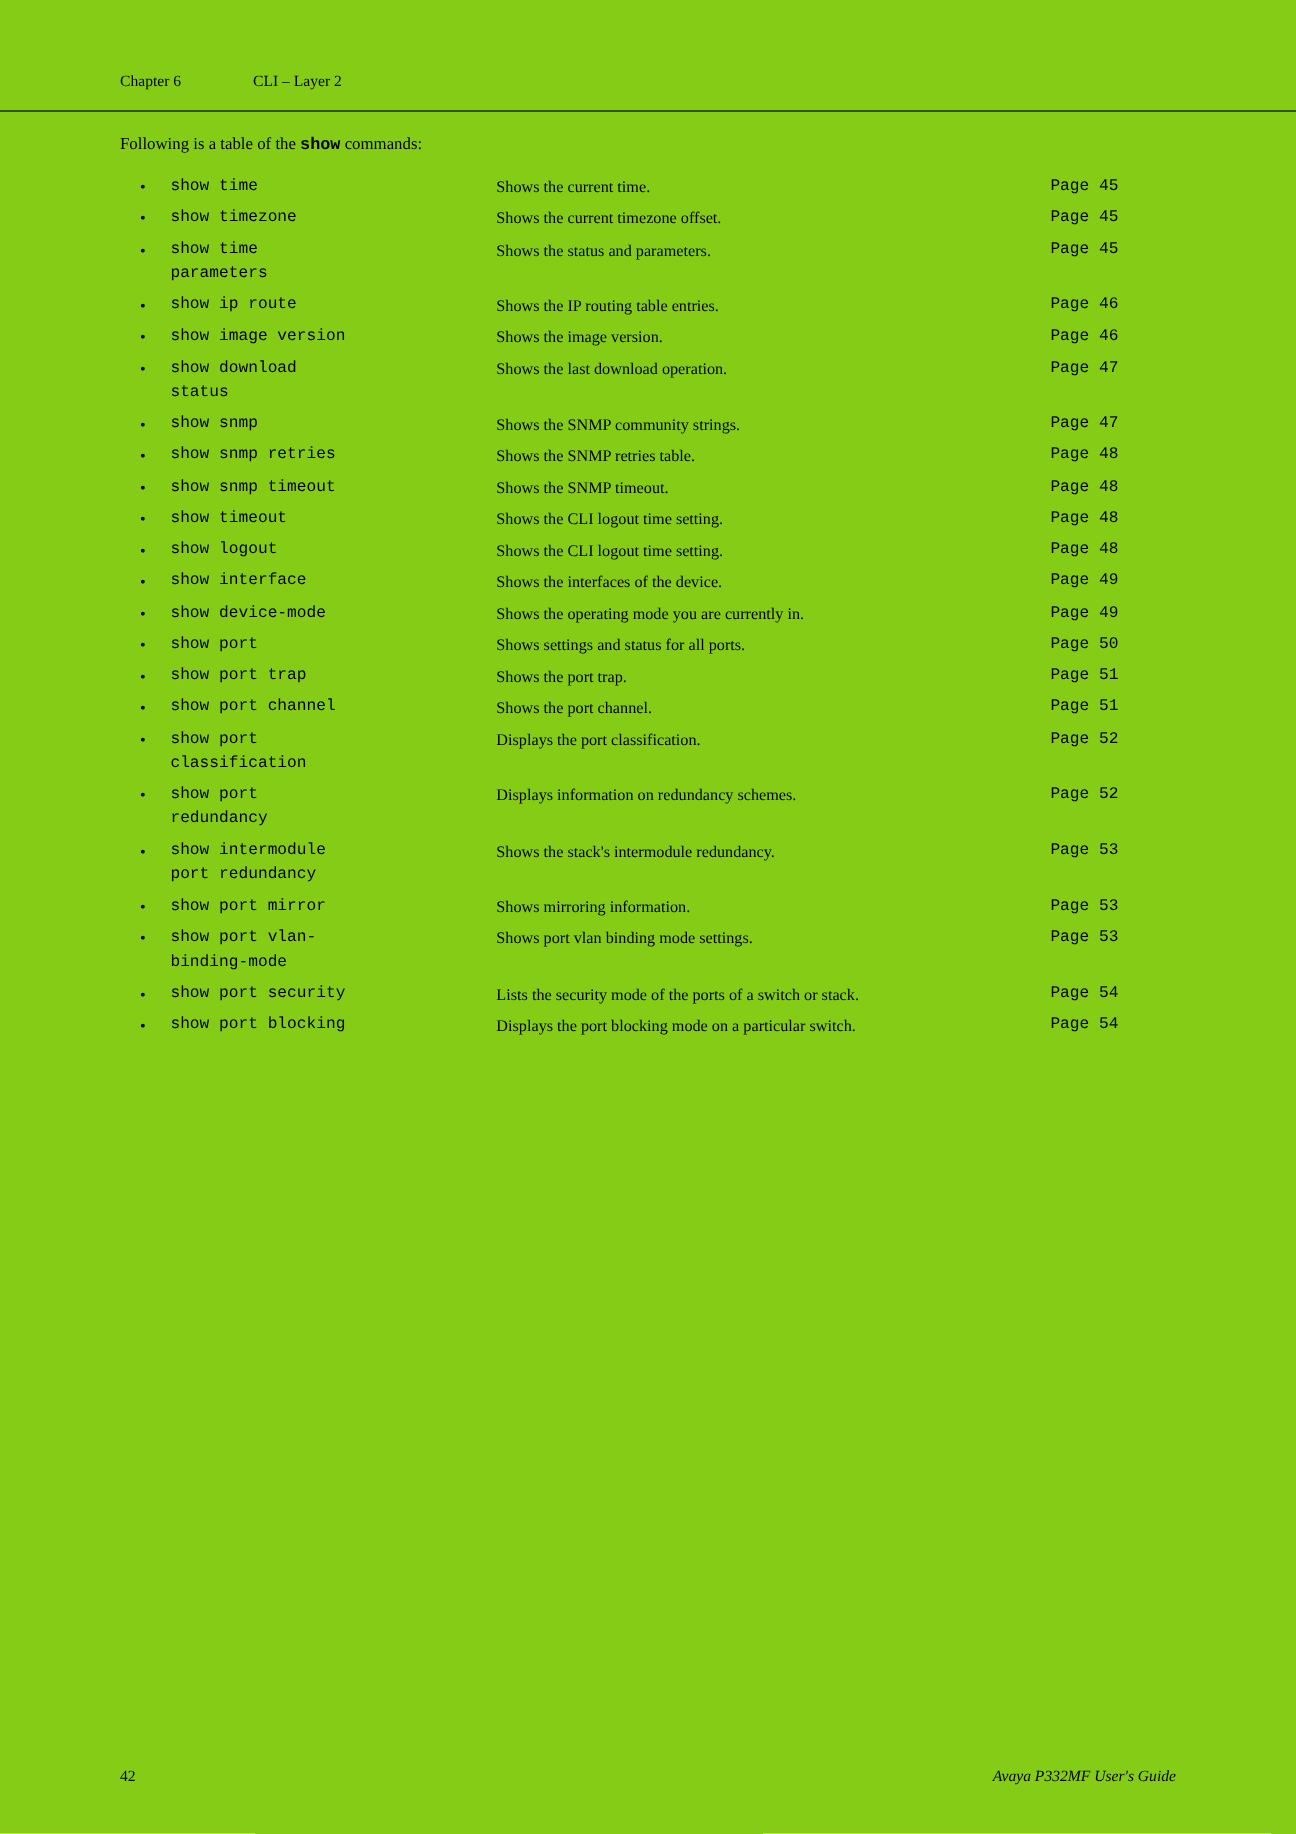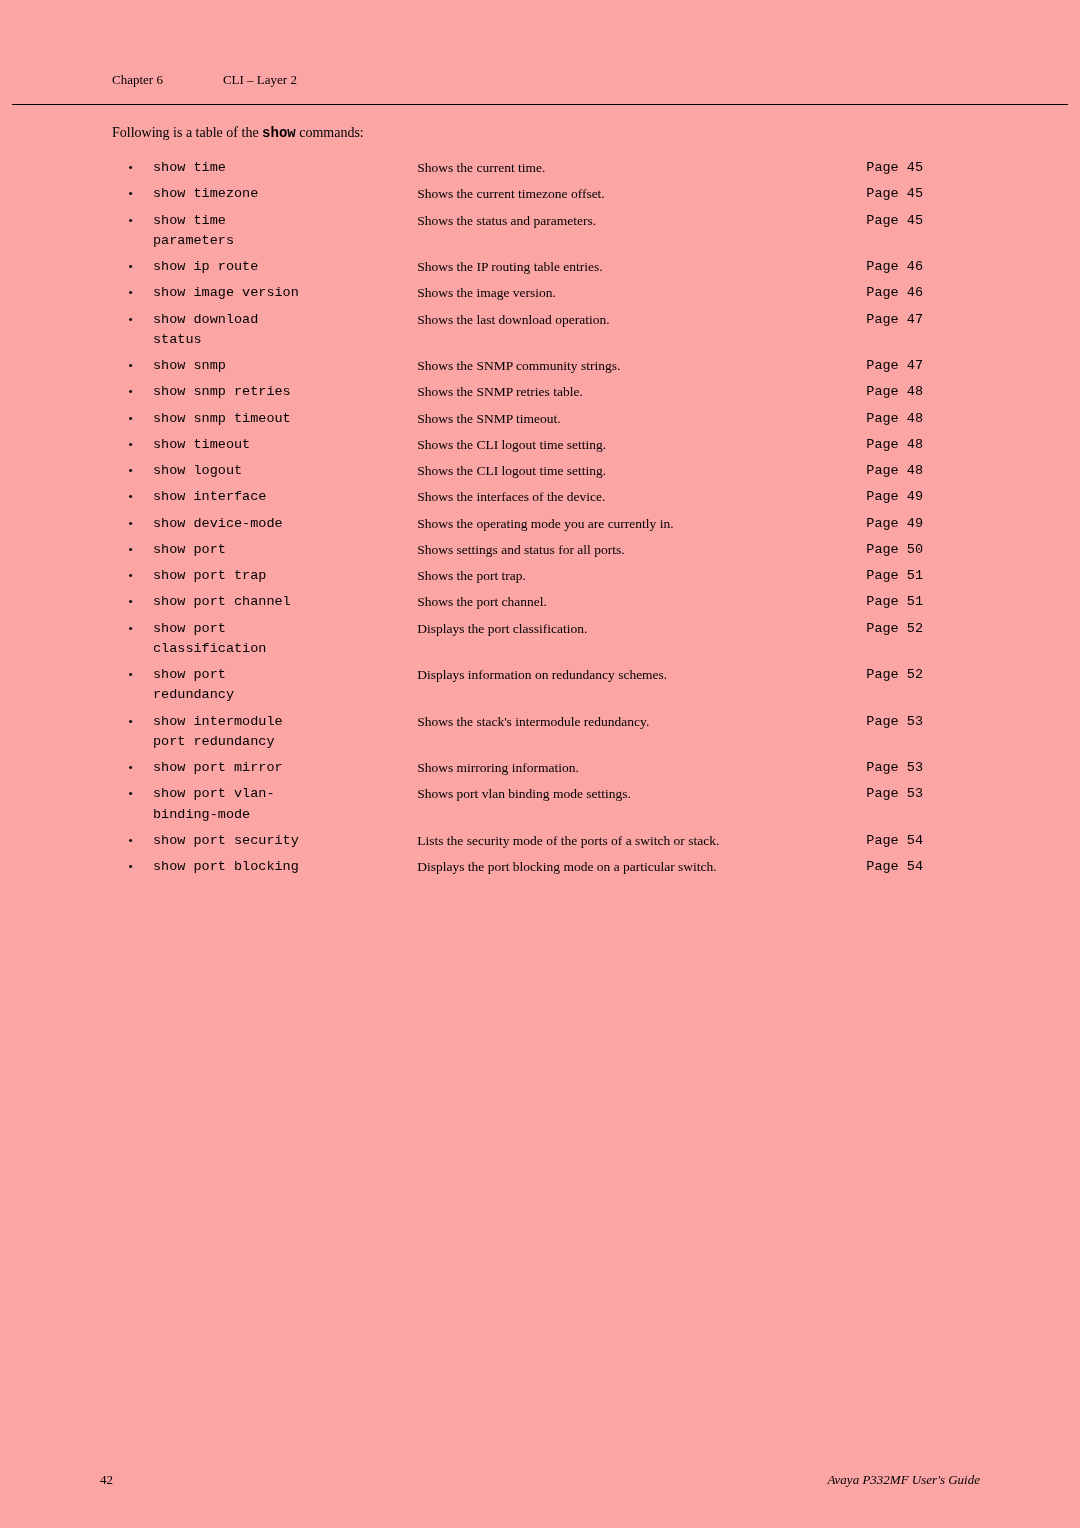--- a/index.html
+++ b/index.html
@@ -14,23 +14,23 @@
       font-size: 14px;
       color: #000000;
       width: 1080px;
       min-height: 1528px;
       position: relative;
     }
 
     .page {
       width: 1080px;
       min-height: 1528px;
-      padding: 12px;
+      padding: 0;
       position: relative;
-      background: #fca5a5;
+      background: #84cc16;
     }
 
     .header-area {
       padding: 60px 100px 10px 100px;
       border-bottom: 1px solid #000;
       margin-bottom: 0;
     }
 
     .chapter-line {
       display: flex;

